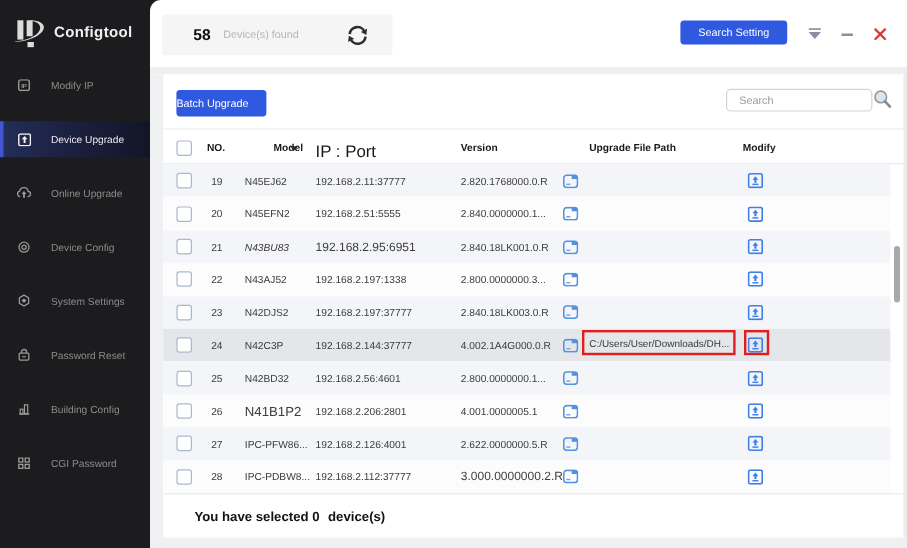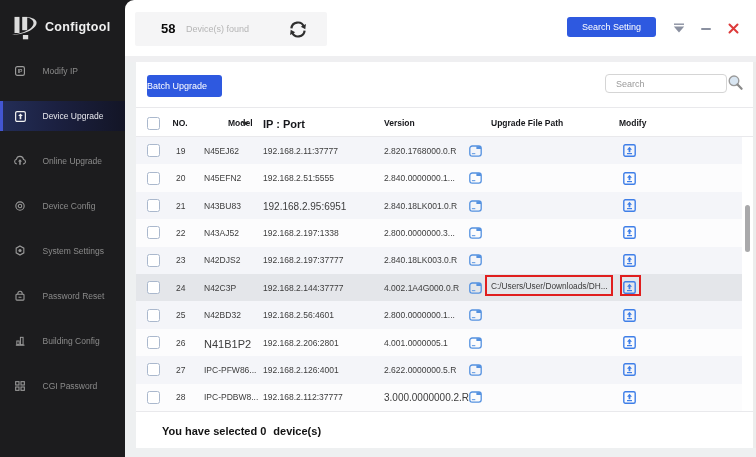--- a/index.html
+++ b/index.html
@@ -105,21 +105,21 @@
 
 <div class="abs" style="left:136px;top:107px;width:617px;height:1px;background:#e9e9ec;"></div>
 
 <div class="abs" style="left:136px;top:108px;width:617px;height:29px;background:#fff;border-bottom:1px solid #e9e9ec;"></div>
 <div class="abs" style="left:147px;top:117px;width:13px;height:13px;border:1.3px solid #aab8cd;border-radius:2.5px;background:#fff;"></div>
 <div class="abs" style="left:172.5px;top:118px;font-size:8.5px;font-weight:bold;color:#17181c;">NO.</div>
 <div class="abs" style="left:204px;top:118px;font-size:8.5px;font-weight:bold;color:#17181c;padding-left:24px;">Model</div>
 <svg class="abs" style="left:241px;top:121px;" width="8" height="5" viewBox="0 0 8 5">
     <path d="M0.6 0.8 h6.8 L4 4.6 Z" fill="#2a2a2a"></path>
   </svg>
-<div class="abs" style="left:263px;top:118px;font-size:11px;font-weight:bold;color:#17181c;">IP : Port</div>
+<div class="abs" style="left:263px;top:118px;font-size:14px;font-weight:normal;color:#17181c;">IP : Port</div>
 <div class="abs" style="left:384px;top:118px;font-size:8.5px;font-weight:bold;color:#17181c;">Version</div>
 <div class="abs" style="left:491px;top:118px;font-size:8.5px;font-weight:bold;color:#17181c;">Upgrade File Path</div>
 <div class="abs" style="left:619px;top:118px;font-size:8.5px;font-weight:bold;color:#17181c;">Modify</div>
 
 <div id="rows">
 <div class="abs" style="left:136px;top:137.0px;width:606px;height:27.4px;background:#f4f5f9;"></div>
 <div class="abs" style="left:147px;top:144.2px;width:13px;height:13px;border:1.3px solid #aab8cd;border-radius:2.5px;background:#fff;"></div>
 <div class="abs" style="left:176px;top:145.7px;font-size:8.5px;color:#3c3c3c;">19</div>
 <div class="abs" style="left:204px;top:145.7px;font-size:8.5px;color:#3c3c3c;">N45EJ62</div>
 <div class="abs" style="left:263px;top:145.7px;font-size:8.5px;color:#3c3c3c;">192.168.2.11:37777</div>
@@ -146,21 +146,21 @@
   <rect x="2.9" y="8" width="3.4" height="1.2" fill="#74a6e6"></rect>
 </svg>
 <svg class="abs" style="left:623px;top:171.6px;" width="13" height="13" viewBox="0 0 13 13">
   <rect x="0.8" y="0.8" width="11.4" height="11.4" rx="1.5" fill="none" stroke="#3f7fe8" stroke-width="1.4"></rect>
   <path d="M6.5 2.8 L9 5.8 L7.4 5.8 L7.4 8.2 L5.6 8.2 L5.6 5.8 L4 5.8 Z" fill="#3f7fe8"></path>
   <rect x="4" y="9" width="5" height="1.2" fill="#3f7fe8"></rect>
 </svg>
 <div class="abs" style="left:136px;top:191.8px;width:606px;height:27.4px;background:#f4f5f9;"></div>
 <div class="abs" style="left:147px;top:199.0px;width:13px;height:13px;border:1.3px solid #aab8cd;border-radius:2.5px;background:#fff;"></div>
 <div class="abs" style="left:176px;top:200.5px;font-size:8.5px;color:#3c3c3c;">21</div>
-<div class="abs" style="left:204px;top:200.5px;font-size:8.5px;color:#3c3c3c;">N43BU83</div>
+<div class="abs" style="left:204px;top:200.5px;font-size:8.5px;color:#3c3c3c;font-style:italic;">N43BU83</div>
 <div class="abs" style="left:263px;top:200.5px;font-size:10px;color:#3c3c3c;">192.168.2.95:6951</div>
 <div class="abs" style="left:384px;top:200.5px;font-size:8.5px;color:#3c3c3c;">2.840.18LK001.0.R</div>
 <svg class="abs" style="left:469px;top:199.5px;" width="13" height="12" viewBox="0 0 13 12">
   <rect x="0.8" y="1" width="11.4" height="10.2" rx="2.4" fill="none" stroke="#5491e0" stroke-width="1.3"></rect>
   <path d="M7.4 1.2 h2.8 q1.9 0 1.9 2 v0.9 h-4.7 z" fill="#5491e0"></path>
   <rect x="2.9" y="8" width="3.4" height="1.2" fill="#74a6e6"></rect>
 </svg>
 <svg class="abs" style="left:623px;top:199.0px;" width="13" height="13" viewBox="0 0 13 13">
   <rect x="0.8" y="0.8" width="11.4" height="11.4" rx="1.5" fill="none" stroke="#3f7fe8" stroke-width="1.4"></rect>
   <path d="M6.5 2.8 L9 5.8 L7.4 5.8 L7.4 8.2 L5.6 8.2 L5.6 5.8 L4 5.8 Z" fill="#3f7fe8"></path>

